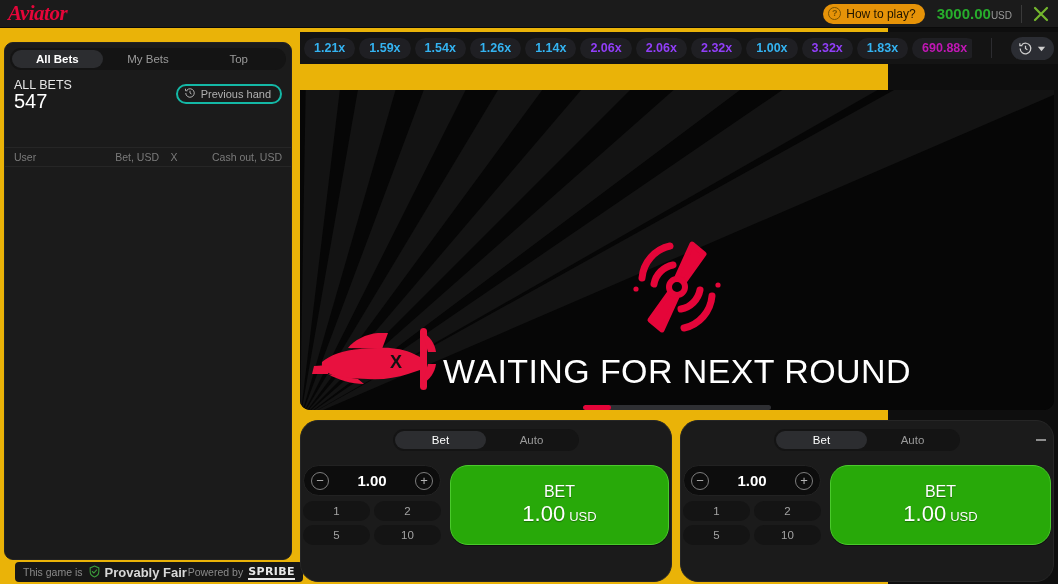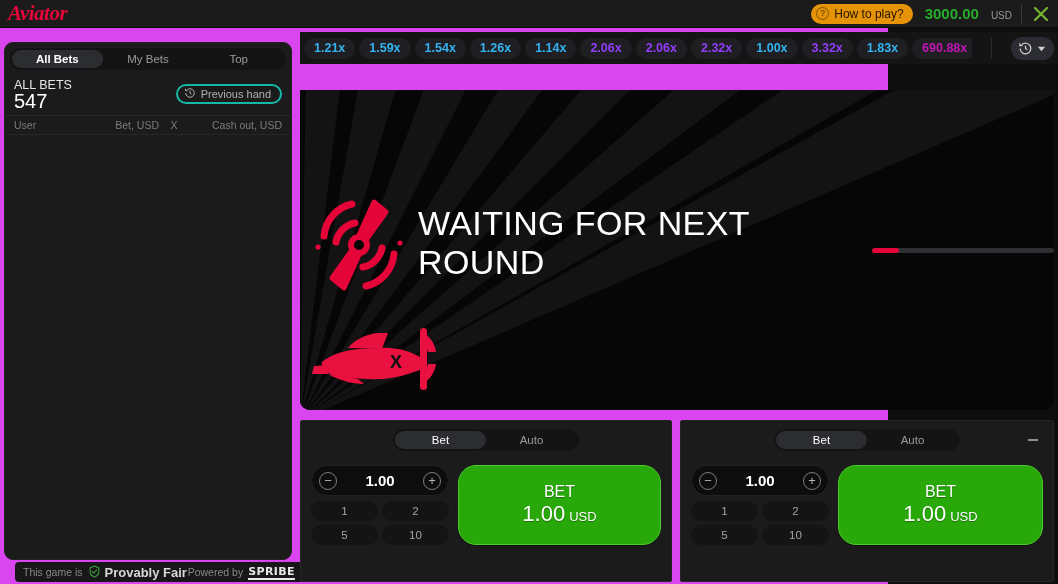--- a/index.html
+++ b/index.html
@@ -2,21 +2,21 @@
 <html><head>
 <meta charset="utf-8">
 <style>
   * { box-sizing: border-box; margin: 0; padding: 0; }
   html, body {
     width: 1058px; height: 584px;
     background: #0e0e0e;
     font-family: "Liberation Sans", sans-serif;
     overflow: hidden;
   }
-  #app { position: relative; width: 888px; height: 584px; background: #d946ef; }
+  #app { position: relative; width: 888px; height: 584px; background: #eab308; }
 
   
   .header {
     position: absolute; left: 0; top: 0; width: 1058px; height: 28px;
     background: #1b1b1b;
     display: flex; align-items: center;
     border-bottom: 1px solid #0a0a0a;
   }
   .brand {
     margin-left: 8px;
@@ -35,21 +35,21 @@
     padding: 0 9px 0 5px; font-size: 12px; font-weight: 500;
     cursor: pointer;
   }
   .howto .qmark {
     width: 13px; height: 13px; border-radius: 50%;
     border: 1.3px solid #7a5300; color: #7a5300;
     font-size: 9px; line-height: 11px; text-align: center; font-weight: bold;
   }
   .balance {
     margin-left: 12px; font-size: 15px; font-weight: bold; color: #27ad2c;
-    display: flex; align-items: baseline; gap: 12px;
+    display: flex; align-items: baseline; gap: 0;
   }
   .balance .cur { font-size: 10px; color: #9a9a9a; font-weight: normal; }
   .hdr-sep { width: 1px; height: 18px; background: #3a3a3a; margin: 0 9px; }
   .close-x { width: 20px; height: 20px; margin-right: 7px; cursor: pointer; }
 
   
   .history-bar {
     position: absolute; left: 300px; top: 32px; width: 758px; height: 32px;
     background: #141414;
     display: flex; align-items: center; padding: 0 4px; gap: 16px;
@@ -95,21 +95,21 @@
   .prev-hand {
     margin-left: auto;
     display: flex; align-items: center; gap: 5px;
     border: 2px solid #14b8a6; border-radius: 11px;
     height: 20px; padding: 0 9px 0 6px;
     font-size: 11px; color: #b0b0b0; cursor: pointer;
   }
   .col-head {
     display: flex; align-items: center; height: 20px;
     border-top: 1px solid #262626; border-bottom: 1px solid #262626;
-    font-size: 10.5px; color: #7b7b7b; padding: 0 9px;
+    font-size: 10.5px; color: #7b7b7b; padding: 0 9px; margin-top: 32px;
   }
   .col-user { width: 90px; }
   .col-bet { width: 55px; text-align: right; }
   .col-x { width: 30px; text-align: center; }
   .col-cash { margin-left: auto; }
   .bets-list { flex: 1; background: #1b1b1b; }
 
   
   .statusbar {
     position: absolute; left: 4px; bottom: 2px; width: 288px; height: 20px;
@@ -136,40 +136,40 @@
     font-family: "DejaVu Sans", sans-serif;
   }
   .canvas {
     position: absolute; left: 300px; top: 90px; width: 754px; height: 320px;
     background: #060606; border-radius: 0 0 10px 10px;
     overflow: hidden;
   }
   .rays { position: absolute; left: 0; top: 0; width: 100%; height: 100%; }
   .canvas-center {
     position: absolute; left: 0; top: 0; width: 100%; height: 100%;
-    display: flex; align-items: center;
+    display: flex; flex-direction: column; align-items: center;
     justify-content: flex-end; z-index: 3;
   }
   .prop { margin-bottom: 6px; }
   .waiting-text {
     color: #fff; font-size: 34px; letter-spacing: 0.4px;
     font-family: "Liberation Sans", sans-serif; font-weight: 400;
     margin-bottom: 14px;
   }
   .progress-track {
     width: 188px; height: 5px; background: #2e2f33; border-radius: 3px; overflow: hidden;
   }
   .progress-fill { height: 100%; background: #e50539; border-radius: 3px; }
   .plane-wrap { position: absolute; left: 4px; bottom: 8px; z-index: 4; }
 
   
   .bet-panel {
     position: absolute; top: 420px; height: 162px;
-    background: #1b1b1b; border: 1px solid #262626; border-radius: 2px;
-    padding: 8px 10px;
+    background: #1b1b1b; border: 1px solid #262626; border-radius: 18px;
+    padding: 8px 2px;
   }
   .bet-panel.left { left: 300px; width: 372px; }
   .bet-panel.right { left: 680px; width: 374px; }
   .bet-tabs-row { display: flex; align-items: center; height: 22px; position: relative; }
   .bet-tabs {
     margin: 0 auto; width: 186px; height: 22px;
     background: #141414; border-radius: 11px; padding: 2px;
     display: flex; align-items: center;
   }
   .bet-tab {

